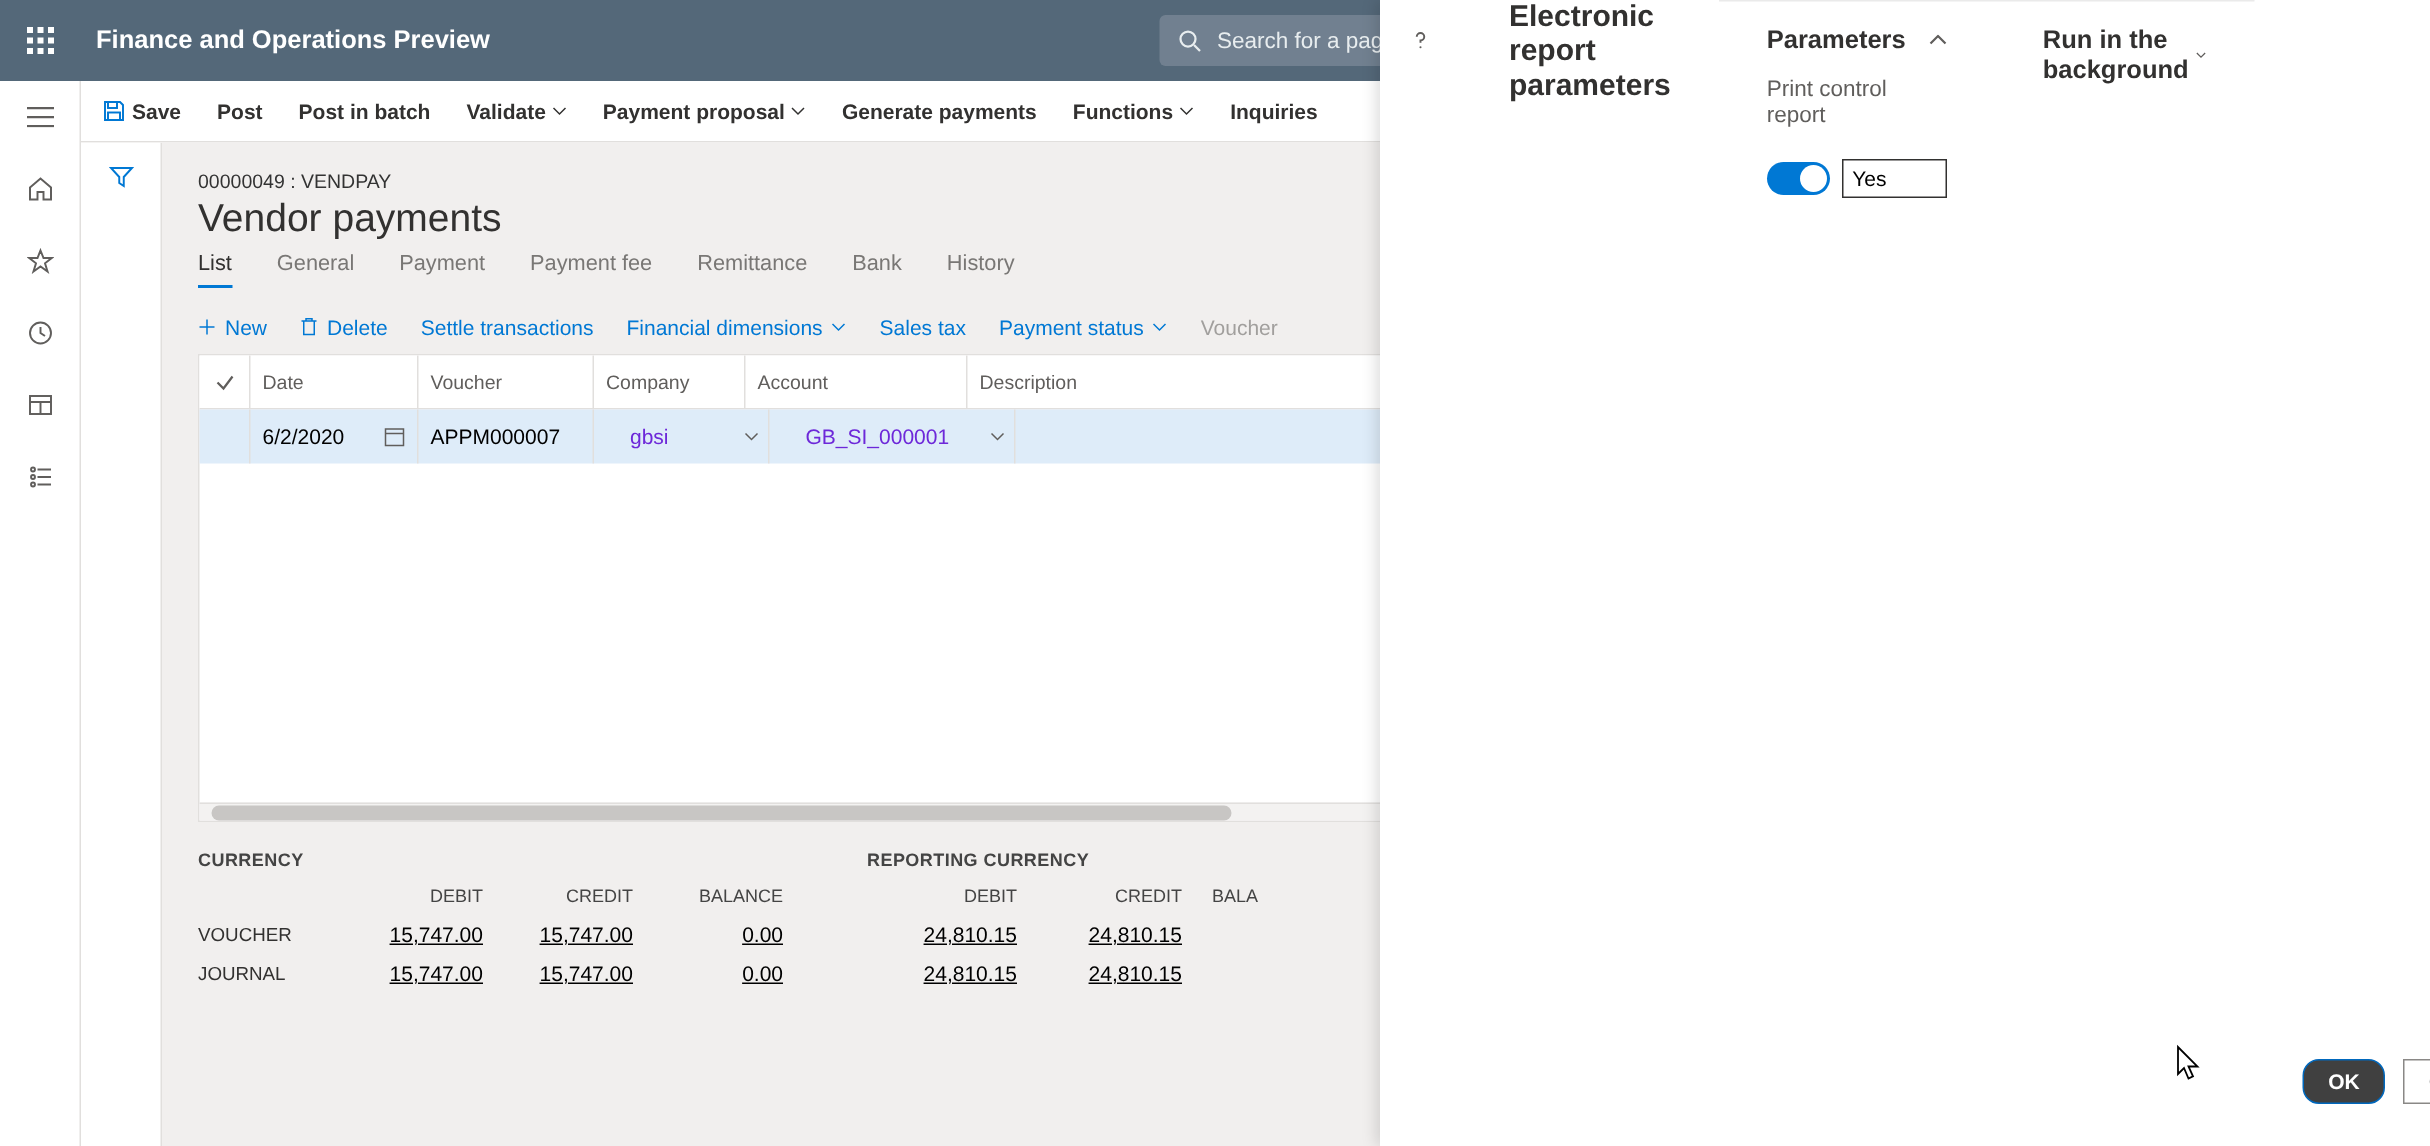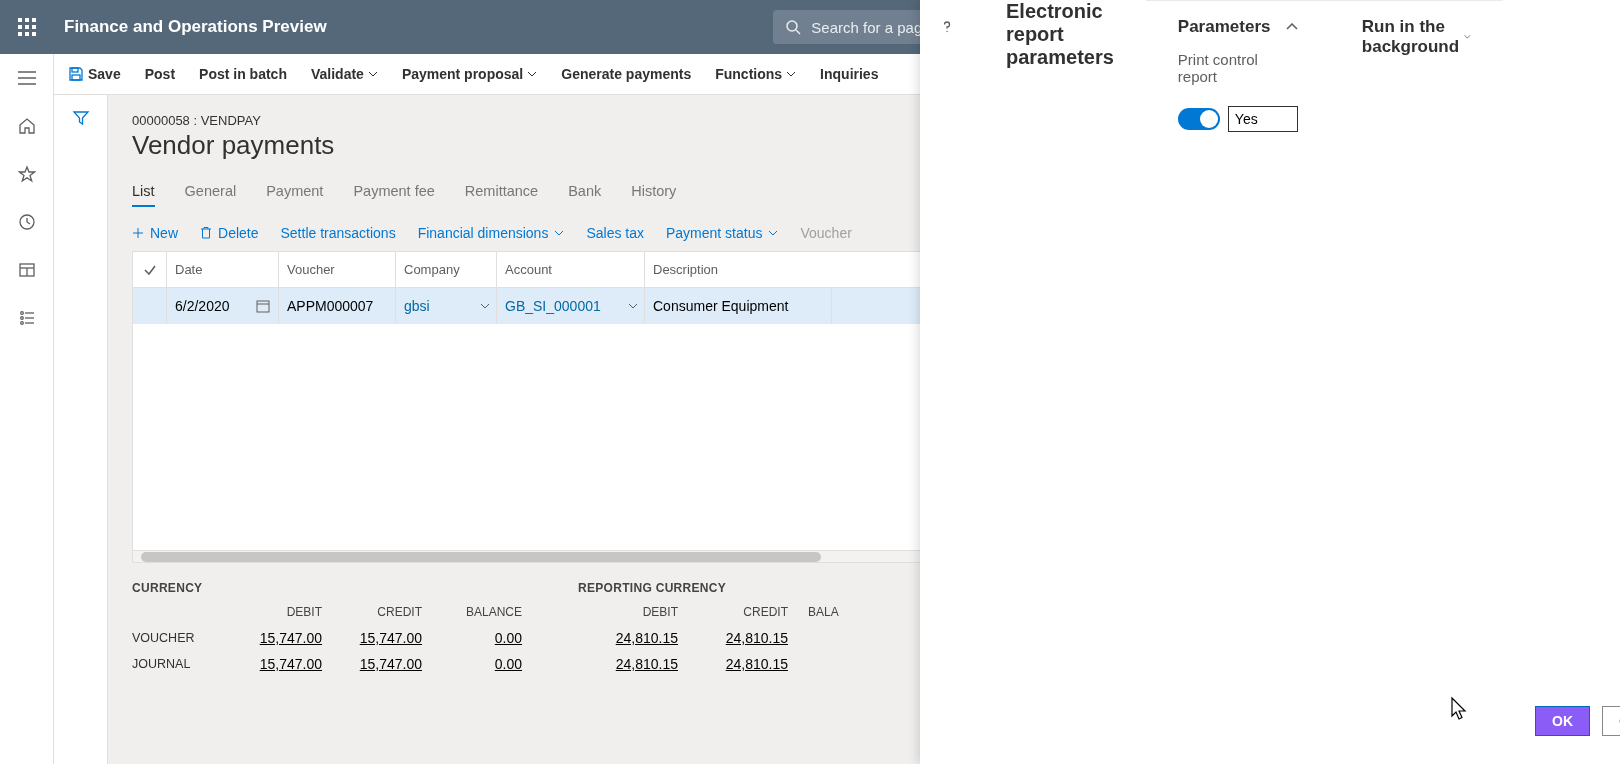--- a/index.html
+++ b/index.html
@@ -24,42 +24,42 @@
 .action-bar { height: 41px; border-bottom: 1px solid #e1dfdd; display: flex; align-items: center; padding: 0 14px; gap: 24px; font-size: 14px; color: #323130; font-weight: bold; }
 .action-bar .save { display: flex; align-items: center; gap: 6px; color: #323130; cursor: pointer; }
 .action-bar .cmd { cursor: pointer; display: flex; align-items: center; gap: 4px; }
 
 .content-row { flex: 1; display: flex; overflow: hidden; background: #F1EFEE; }
 .filter-col { width: 54px; border-right: 1px solid #e1dfdd; display: flex; justify-content: center; padding-top: 14px; background:#fff; }
 .filter-col svg { color: #0078d4; }
 
 .page-body { flex: 1; padding: 18px 24px 0 24px; display: flex; flex-direction: column; overflow: hidden; }
 .crumb { font-size: 13px; color: #333; margin-bottom: 2px; }
-.page-title { font-size: 26px; font-weight: 400; color: #323130; margin-bottom: 22px; }
+.page-title { font-size: 26px; font-weight: 400; color: #323130; margin-bottom: 7px; }
 
 .tabs { display: flex; gap: 30px; font-size: 14.5px; color: #797775; margin-bottom: 18px; }
 .tabs .tab { padding-bottom: 6px; cursor: pointer; }
 .tabs .tab.active { color: #323130; border-bottom: 2px solid #0078d4; }
 
 .grid-toolbar { display: flex; align-items: center; gap: 22px; font-size: 14px; color: #0078d4; margin-bottom: 10px; }
 .grid-toolbar .tb { display: flex; align-items: center; gap: 6px; cursor: pointer; }
 .grid-toolbar .tb.muted { color: #a19f9d; }
 
 .grid-wrap { border: 1px solid #e1dfdd; height: 312px; display: flex; flex-direction: column; background:#fff;}
 .grid-head { display: flex; height: 36px; background: #fff; border-bottom: 1px solid #e1dfdd; font-size: 13px; color: #605e5c; }
 .grid-head .hcell, .grid-row .cell { border-right: 1px solid #e1dfdd; display: flex; align-items: center; padding: 0 8px; }
 .hcell.checkbox, .cell.checkbox { width: 34px; justify-content: center; padding:0; }
 .hcell.date, .cell.date { width: 112px; }
 .hcell.voucher, .cell.voucher { width: 117px; }
 .hcell.company, .cell.company { width: 101px; }
 .hcell.account, .cell.account { width: 148px; }
 .hcell.vendor, .cell.vendor { width: 187px; }
 .hcell.desc, .cell.desc { flex: 1; border-right: none; }
 .grid-row { display: flex; height: 36px; font-size: 14px; background: #deecf9; }
-.cell.company, .cell.account { color: #0369a1; position: relative; }
+.cell.company, .cell.account { color: #6d28d9; position: relative; margin-left: 16px; }
 .cell .dd-caret { position: absolute; right: 6px; color: #605e5c; }
 .cell.date .cal { margin-left: auto; color: #605e5c; }
 .grid-scroll { flex:1; }
 .grid-hscroll { height: 12px; border-top: 1px solid #e1dfdd; background: #f3f2f1; position: relative; }
 .grid-hscroll .thumb { position:absolute; top:1px; left:8px; height:10px; width:680px; background:#c8c6c4; border-radius:5px; }
 
 .totals { margin-top: 18px; display: flex; gap: 46px; font-size: 13px; }
 .totals-block { }
 .totals-title { color: #444; font-size: 12px; letter-spacing: .3px; margin-bottom: 4px; font-weight:600; }
 .totals-grid { display: grid; grid-auto-rows: 26px; align-items: center; }
@@ -78,21 +78,21 @@
 .sect-title { font-size: 17px; font-weight: 600; color: #323130; }
 .sect-body { margin-top: 14px; }
 .field-label { font-size: 15px; color: #605e5c; margin-bottom: 21px; }
 .toggle-row { display: flex; align-items: center; gap: 8px; }
 .toggle { width: 42px; height: 22px; background: #0078d4; border-radius: 11px; position: relative; cursor: pointer; }
 .toggle .knob { position: absolute; right: 2px; top: 2px; width: 18px; height: 18px; background: #fff; border-radius: 50%; }
 .toggle-val { width: 70px; height: 26px; border: 1px solid #323130; font-size: 14px; display: flex; align-items: center; padding: 0 6px; }
 
 .panel-footer { margin-top: auto; padding: 18px 32px 28px; display: flex; justify-content: flex-end; gap: 12px; }
 .btn { height: 30px; padding: 0 16px; font-size: 14px; border: 1px solid #8a8886; background: #fff; cursor: pointer; display: inline-flex; align-items: center; }
-.btn.primary { background: #8b5cf6; border-color: #0068bd; color: #fff; font-weight: 600; }
+.btn.primary { background: #404040; border-color: #0068bd; color: #fff; font-weight: 600; border-radius: 11px; }
 
 .cursor { position: absolute; right: 150px; bottom: 42px; pointer-events: none; }
 </style>
 </head>
 <body>
 
 <div class="top-bar">
   <div class="waffle">
     <div class="waffle-grid">
         <span></span>
@@ -196,21 +196,21 @@
       <div class="cmd">Inquiries</div>
     </div>
 
     <div class="content-row">
       <div class="filter-col">
         <svg width="18" height="18" viewBox="0 0 18 18" fill="none" stroke="currentColor" stroke-width="1.3">
             <path d="M2 3 H16 L10.5 9 V15 L7.5 13 V9 Z"></path>
           </svg>
       </div>
       <div class="page-body">
-        <div class="crumb">00000058 : VENDPAY</div>
+        <div class="crumb">00000049 : VENDPAY</div>
         <div class="page-title">Vendor payments</div>
 
         <div class="tabs">
           <div class="tab active">List</div>
           <div class="tab">General</div>
           <div class="tab">Payment</div>
           <div class="tab">Payment fee</div>
           <div class="tab">Remittance</div>
           <div class="tab">Bank</div>
           <div class="tab">History</div>
@@ -275,21 +275,20 @@
                 <svg class="dd-caret" width="10" height="6" viewBox="0 0 10 6" stroke="currentColor" fill="none">
                   <path d="M1 1 L5 5 L9 1"></path>
                 </svg>
               </div>
             <div class="cell account">
                 <span>GB_SI_000001</span>
                 <svg class="dd-caret" width="10" height="6" viewBox="0 0 10 6" stroke="currentColor" fill="none">
                   <path d="M1 1 L5 5 L9 1"></path>
                 </svg>
               </div>
-            <div class="cell vendor">Consumer Equipment</div>
             <div class="cell desc"></div>
           </div>
           <div class="grid-scroll"></div>
           <div class="grid-hscroll">
               <div class="thumb"></div>
             </div>
         </div>
 
         <div class="totals">
           <div class="totals-block">

